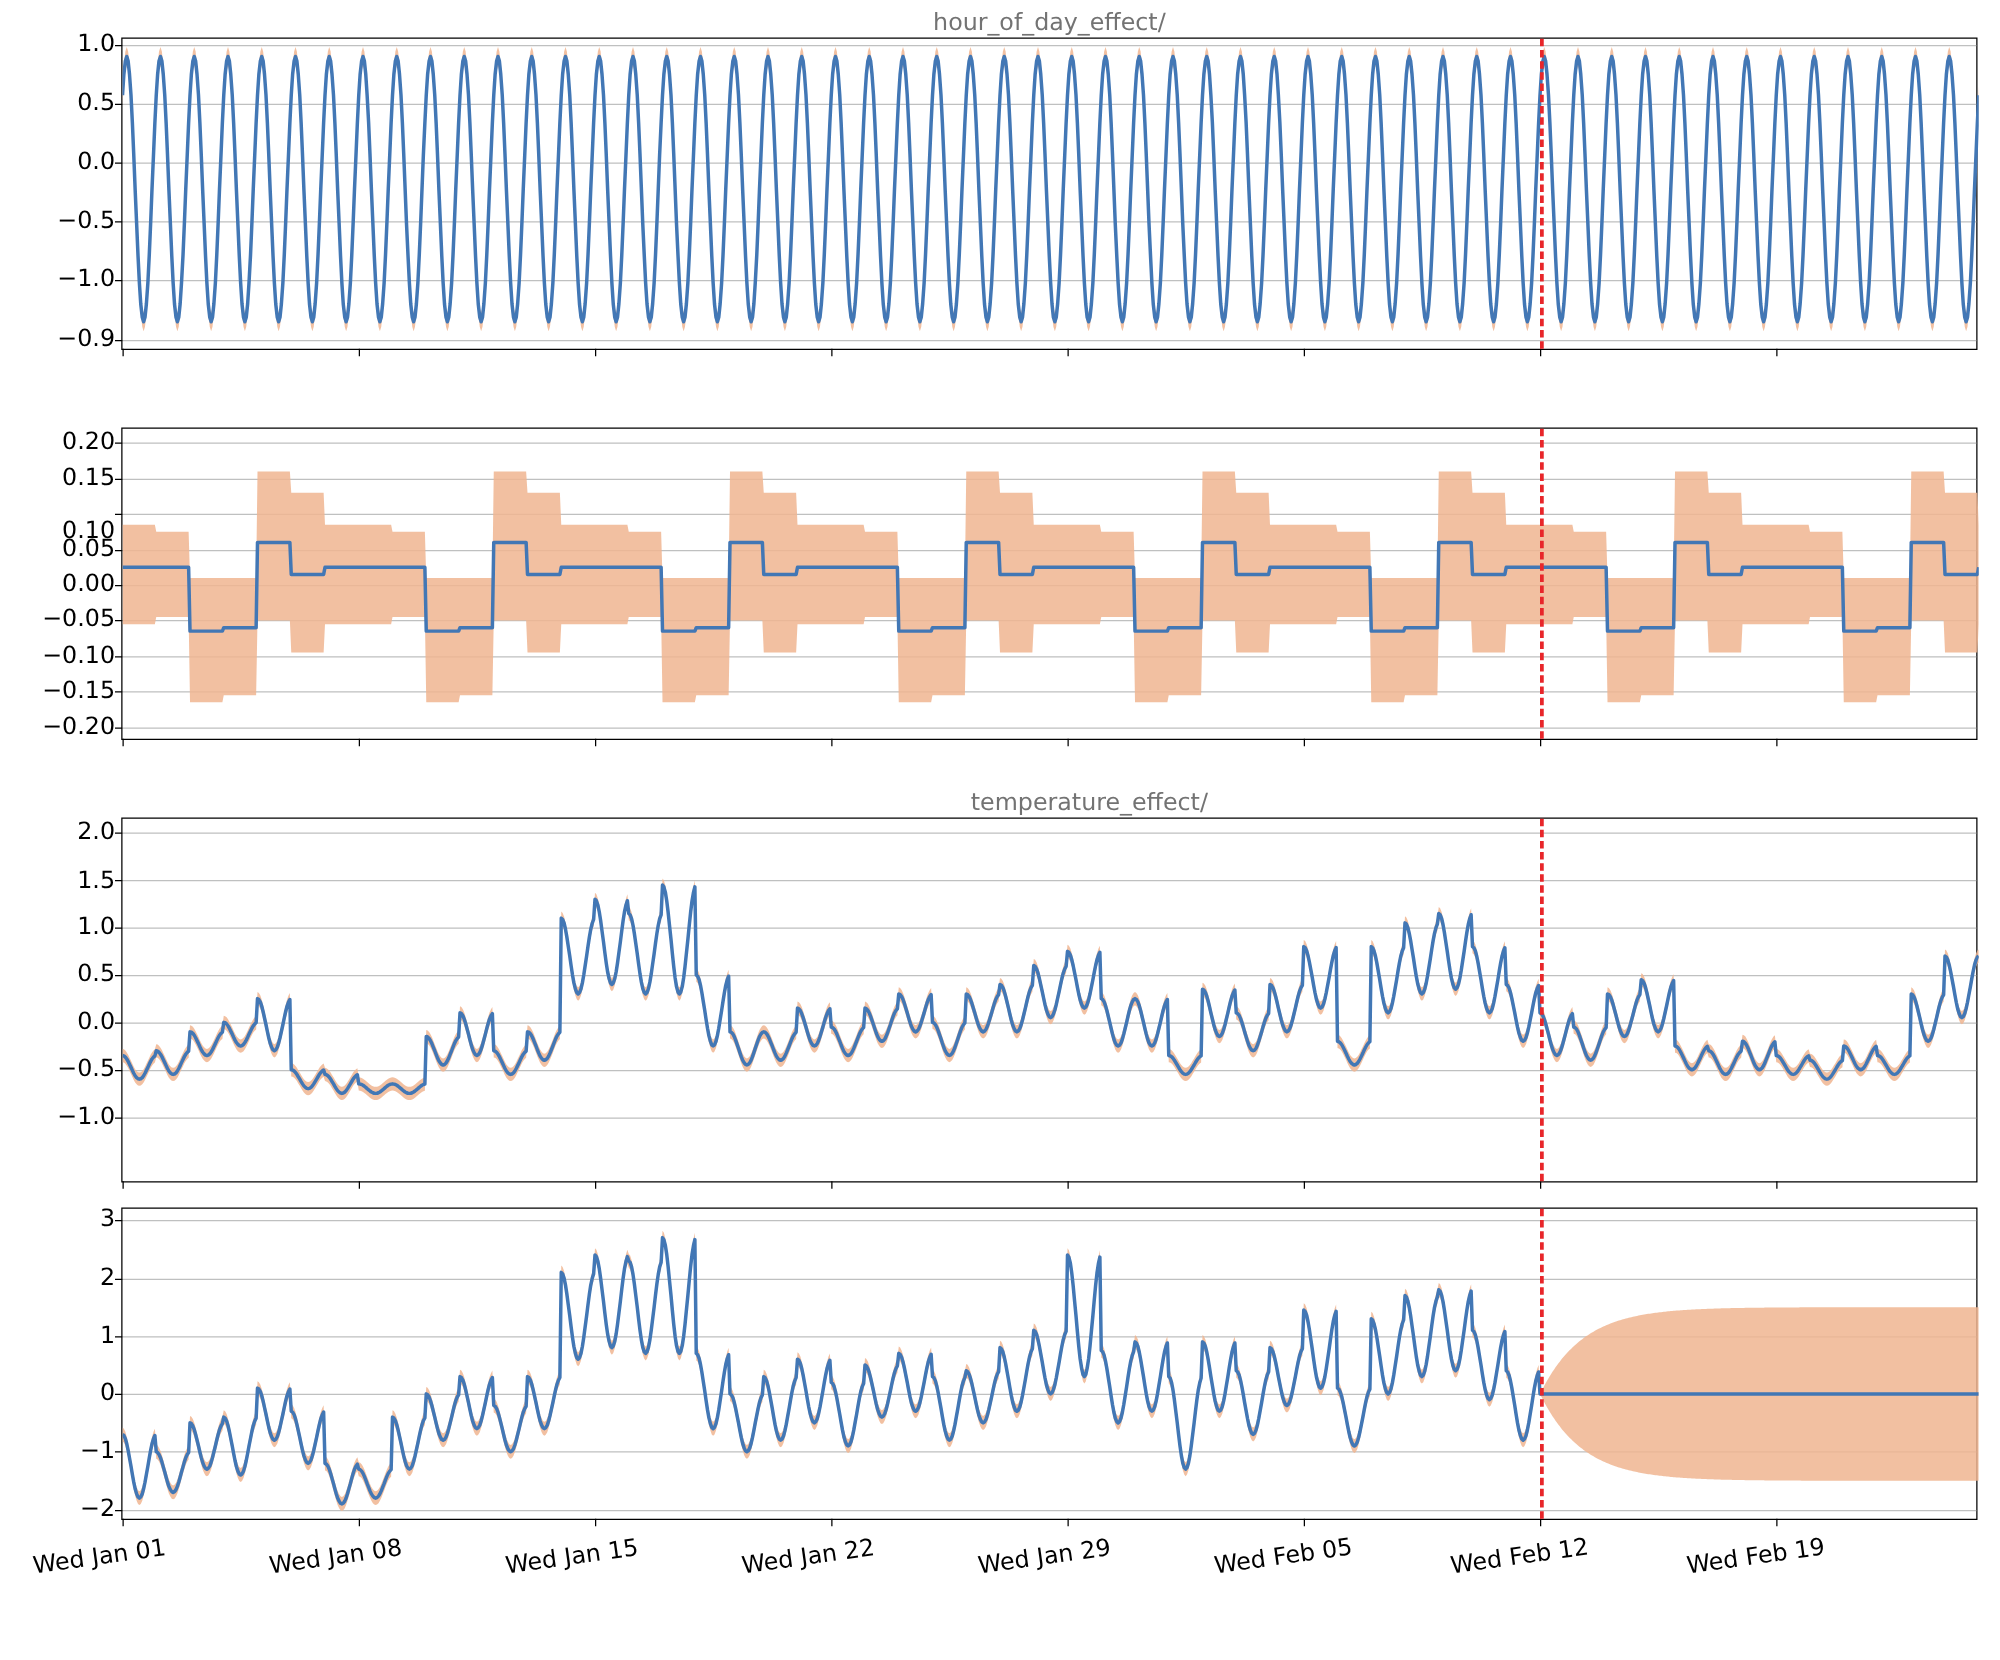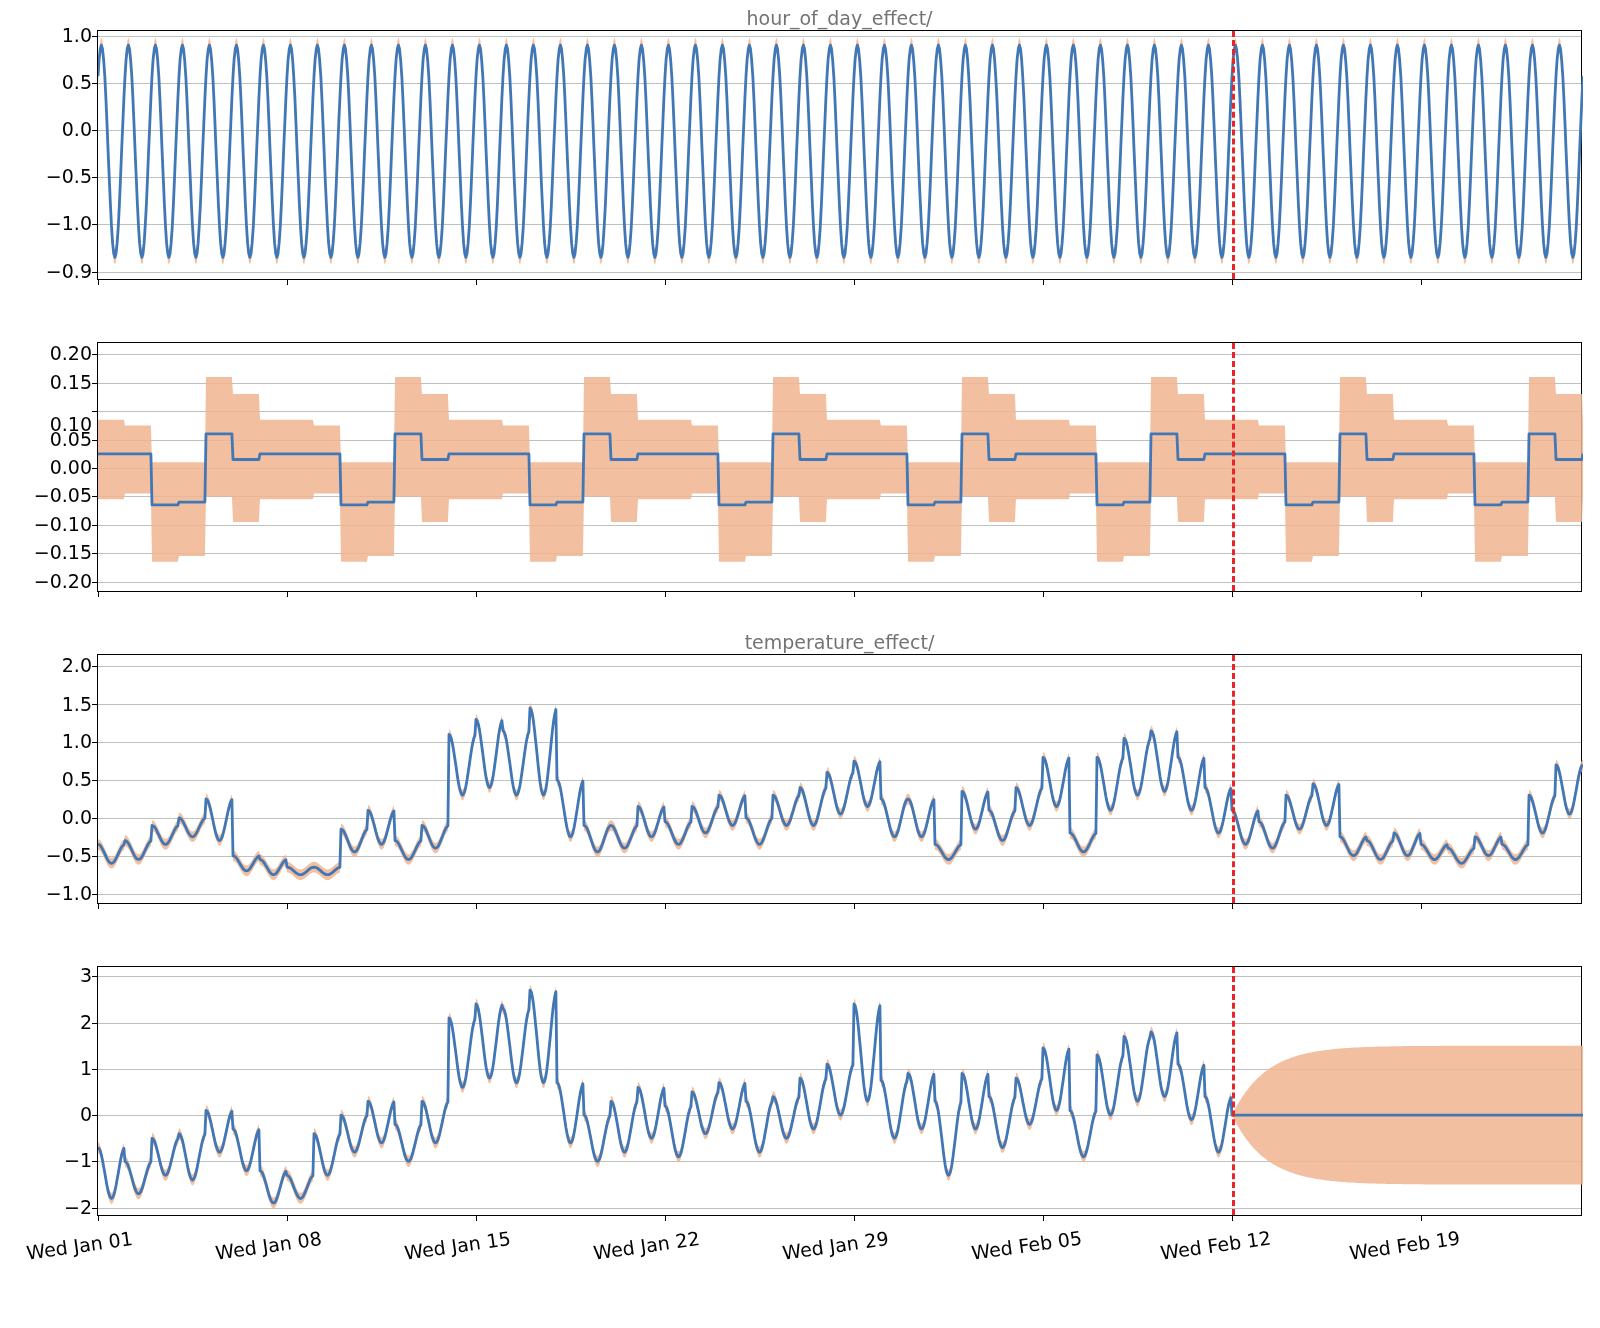--- a/index.html
+++ b/index.html
@@ -159,21 +159,21 @@
       </svg>
       <div class="cutoff-line" style="left: 1134px;"></div>
     </div>
     <div class="y-tick" style="top: 881.636px;">−1.0</div>
     <div class="y-tick" style="top: 843.758px;">−0.5</div>
     <div class="y-tick" style="top: 805.879px;">0.0</div>
     <div class="y-tick" style="top: 768px;">0.5</div>
     <div class="y-tick" style="top: 730.121px;">1.0</div>
     <div class="y-tick" style="top: 673px; margin-top: 20px;">1.5</div>
     <div class="y-tick" style="top: 654.364px;">2.0</div>
-    <div class="panel" style="top: 654px; height: 250px;">
+    <div class="panel" style="top: 654px; height: 292px; padding-left: 32px;">
       <div class="panel-title">temperature_effect/</div>
       <div class="grid-line" style="top: 238.636px;"></div>
       <div class="y-tick-mark" style="left: -6px; top: 238.636px;"></div>
       <div class="grid-line" style="top: 200.758px;"></div>
       <div class="y-tick-mark" style="left: -6px; top: 200.758px;"></div>
       <div class="grid-line" style="top: 162.879px;"></div>
       <div class="y-tick-mark" style="left: -6px; top: 162.879px;"></div>
       <div class="grid-line" style="top: 125px;"></div>
       <div class="y-tick-mark" style="left: -6px; top: 125px;"></div>
       <div class="grid-line" style="top: 87.1212px;"></div>

